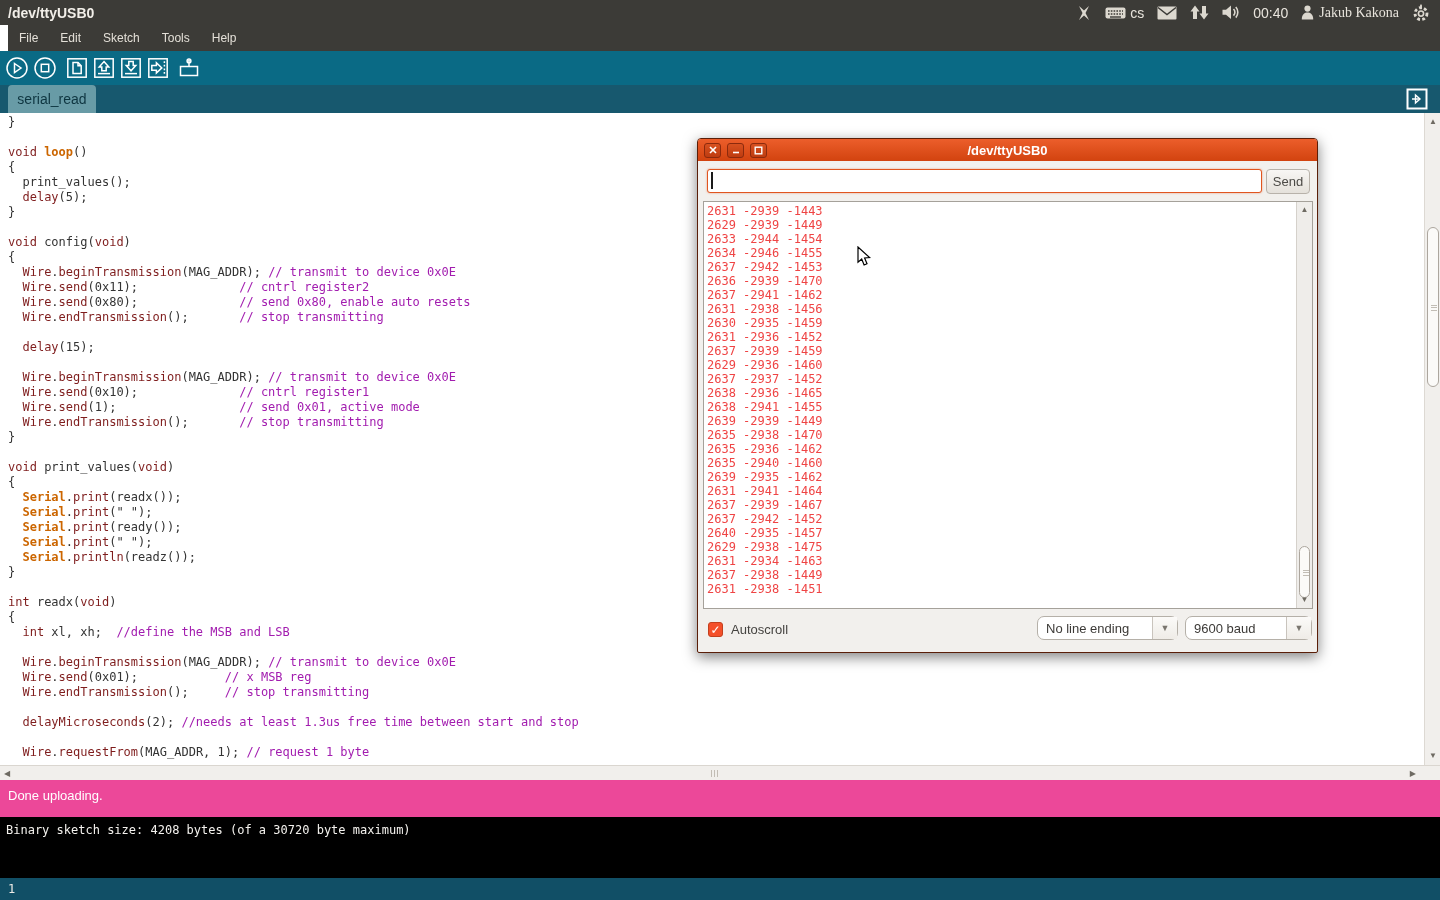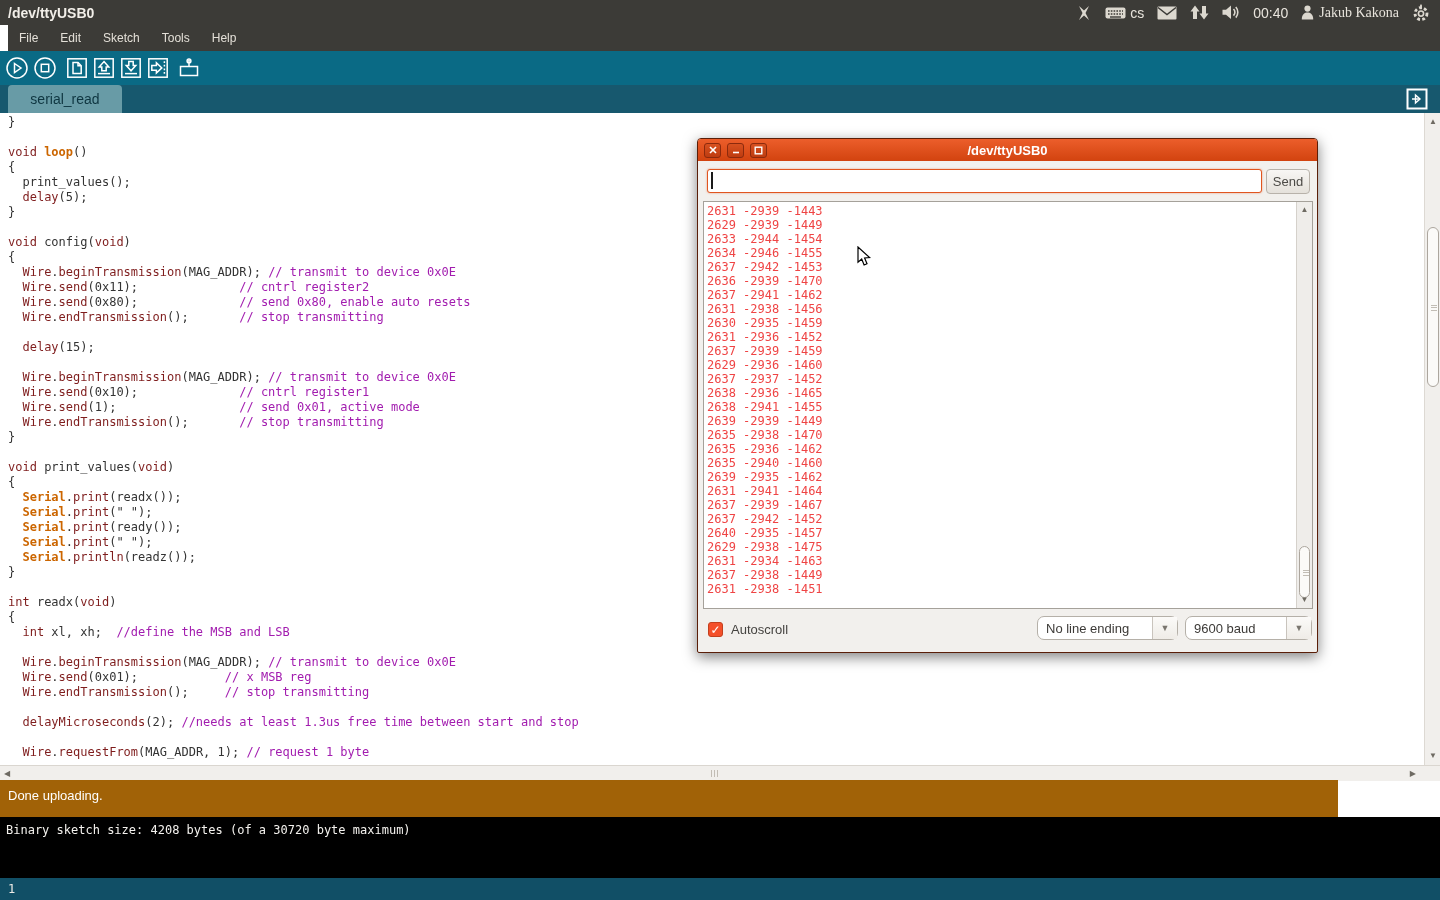--- a/index.html
+++ b/index.html
@@ -13,21 +13,21 @@
   #tray svg{display:block;}
   
   #menubar{position:absolute;left:8px;top:25px;width:1440px;height:26px;background:#3C3B37;
            display:flex;align-items:center;color:#E4E0D8;font-size:12px;}
   .menu-item{padding:0 11px;line-height:26px;cursor:default;}
   
   #toolbar{position:absolute;left:0;top:51px;width:1440px;height:34px;background:#0A6A85;}
   .tb-btn{position:absolute;top:5px;width:24px;height:24px;background:none;border:none;padding:0;}
   
   #tabbar{position:absolute;left:0;top:85px;width:1440px;height:28px;background:#17586E;}
-  #tab-active{position:absolute;left:8px;top:0;width:114px;height:28px;background:#689BA6;
+  #tab-active{position:absolute;left:8px;top:0;width:88px;height:28px;background:#689BA6;
               border-radius:4px 4px 0 0;color:#0E3540;font-size:14px;display:flex;align-items:center;justify-content:center;}
   #tabswitch{position:absolute;right:12px;top:3px;width:22px;height:22px;background:none;border:none;padding:0;}
   
   #editor{position:absolute;left:0;top:113px;width:1424px;height:652px;background:#FFFFFF;overflow:hidden;}
   #code{margin:0;padding:2px 0 0 8px;font-family:"DejaVu Sans Mono","Liberation Mono",monospace;
         font-size:12px;line-height:15px;white-space:pre;}
   .code-line{height:15px;white-space:pre;}
   .tk-p{color:#333333;} .tk-k{color:#7f1d1d;} .tk-b{color:#CC6600;font-weight:bold;} .tk-c{color:#a21caf;}
   
   #vscroll{position:absolute;left:1424px;top:113px;width:16px;height:652px;background:#F1EFEC;border-left:1px solid #DDD9D3;}
@@ -35,21 +35,21 @@
   #vthumb{position:absolute;left:2px;top:114px;width:10px;height:158px;background:#FBFAF8;
           border:1px solid #ACA69E;border-radius:7px;}
   .grip-v{position:absolute;left:3px;top:50%;margin-top:-4px;width:6px;}
   .grip-v i{display:block;height:1px;background:#C2BDB5;margin:1.6px 0;}
   
   #hscroll{position:absolute;left:0;top:765px;width:1440px;height:15px;background:#F1EFEC;border-top:1px solid #DAD6D0;}
   #hgrip{position:absolute;left:711px;top:4px;display:flex;gap:2px;}
   #hgrip i{width:1px;height:7px;background:#C2BDB5;}
   .h-arrow{position:absolute;top:3px;font-size:8px;color:#6E6A62;}
   
-  #statusbar{position:absolute;left:0;top:780px;width:1338px;height:37px;background:#a16207;
+  #statusbar{position:absolute;left:0;top:780px;width:1440px;height:37px;background:#ec4899;
              color:#FFFFFF;font-size:13px;}
   #statusbar span{position:absolute;left:8px;top:8px;}
   #console{position:absolute;left:0;top:817px;width:1440px;height:61px;background:#000000;
            color:#F4F2EE;font-family:"DejaVu Sans Mono","Liberation Mono",monospace;font-size:12px;}
   #console span{position:absolute;left:6px;top:6px;}
   #bottomline{position:absolute;left:0;top:878px;width:1440px;height:22px;background:#114F66;
               color:#EDEBE6;font-family:"DejaVu Sans Mono","Liberation Mono",monospace;font-size:12px;}
   #bottomline span{position:absolute;left:8px;top:4px;}
   
   #smwin{position:absolute;left:697px;top:138px;width:619px;height:513px;border-radius:4px 4px 2px 2px;

